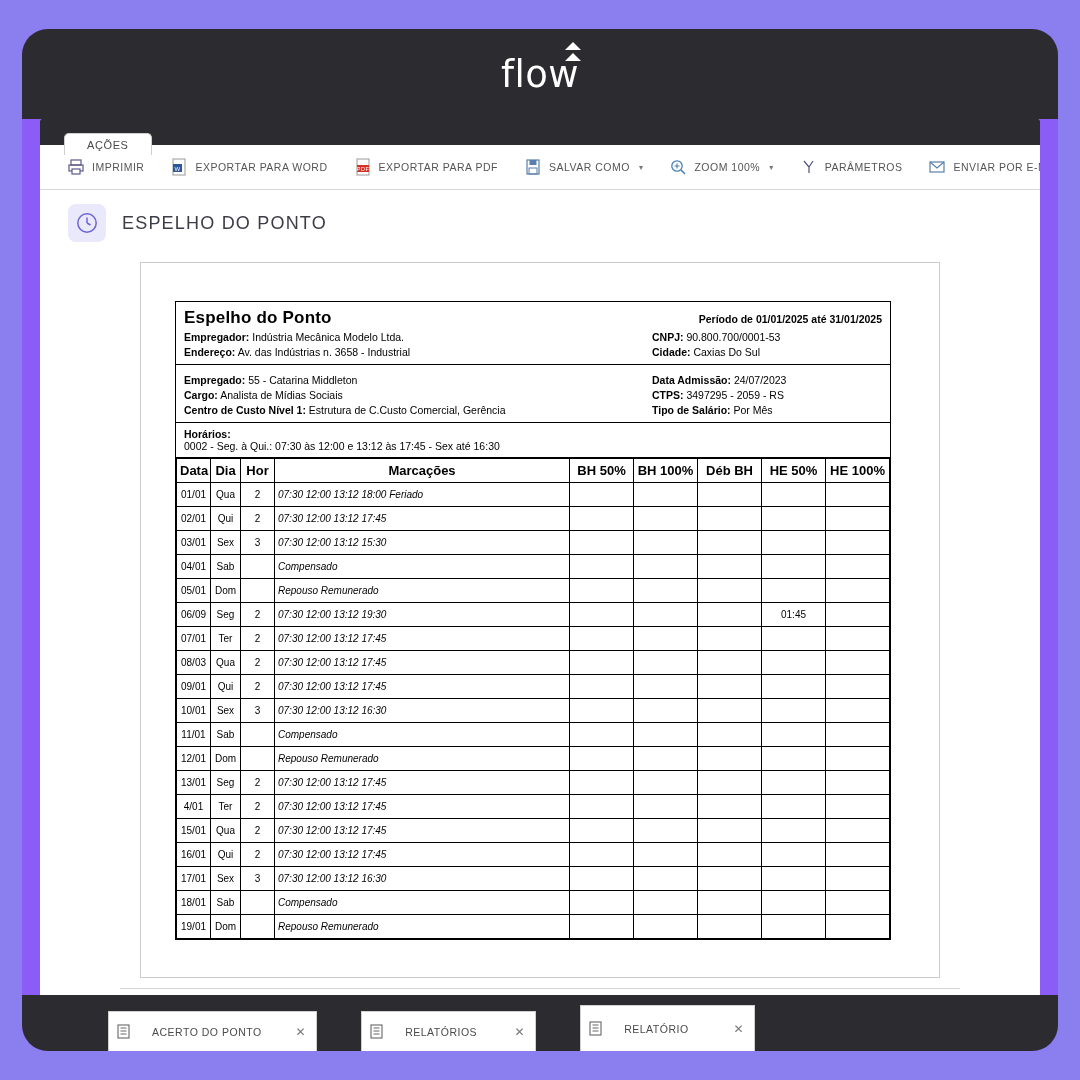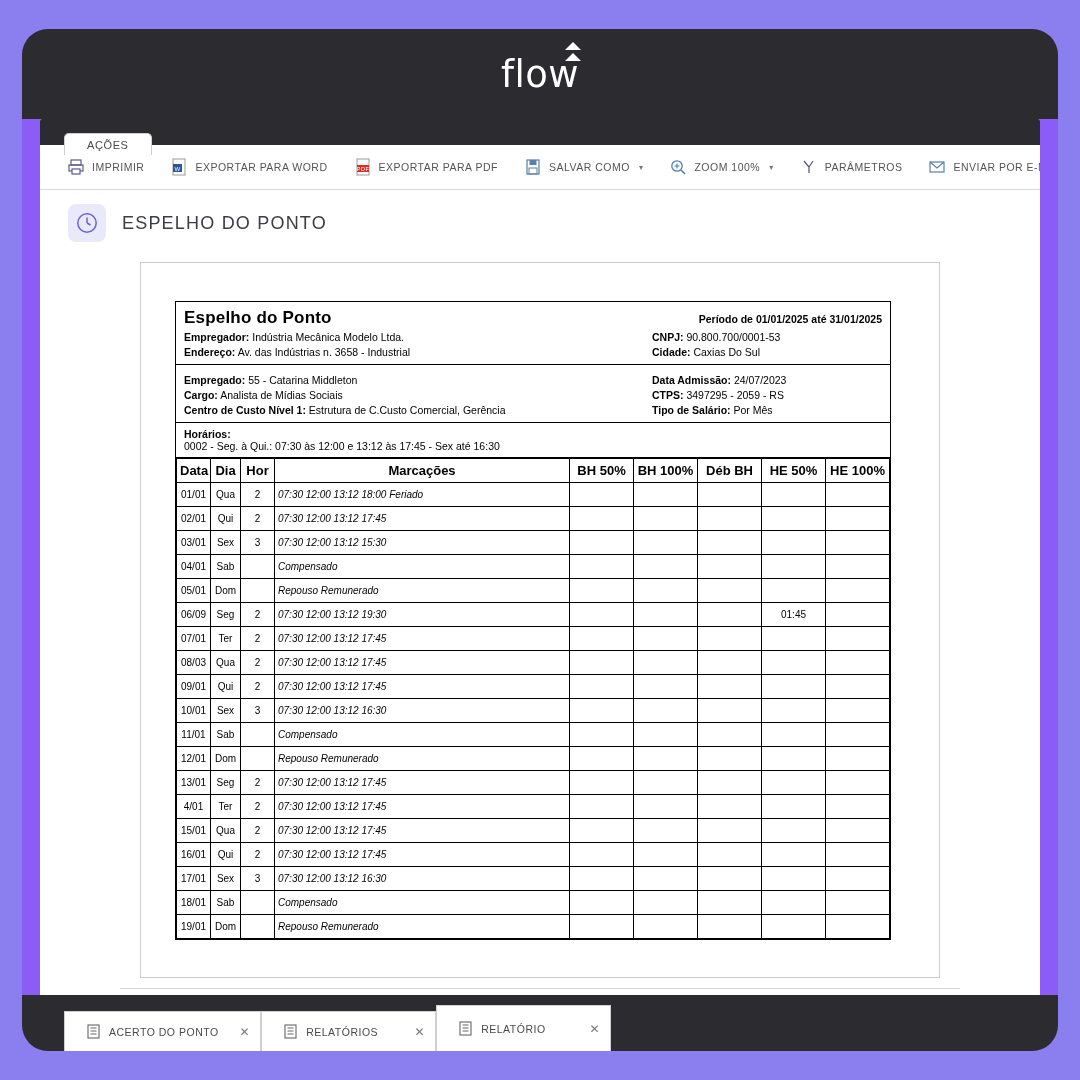--- a/index.html
+++ b/index.html
@@ -182,26 +182,27 @@
     padding: 0 0 0 42px;
     gap: 0;
   }
   .task {
     background: #ffffff;
     border: 1px solid #d0d0d0;
     border-bottom: none;
     height: 40px;
     min-width: 175px;
     display: flex; align-items: center;
-    gap: 9px;
-    padding: 0 10px 0 22px;
+    gap: 22px;
+    padding: 0 10px 0 8px;
     font-size: 10.5px;
     color: #4a4a4a;
     letter-spacing: 0.5px;
     position: relative;
+    margin-left: 44px;
   }
   .task.active { height: 46px; }
   .task .x { margin-left: auto; font-size: 12px; color: #777; padding-left: 12px; }
   .task .tlabel { white-space: nowrap; }
 </style>
 </head>
 <body>
 
 <div id="root">
   <div class="device">

